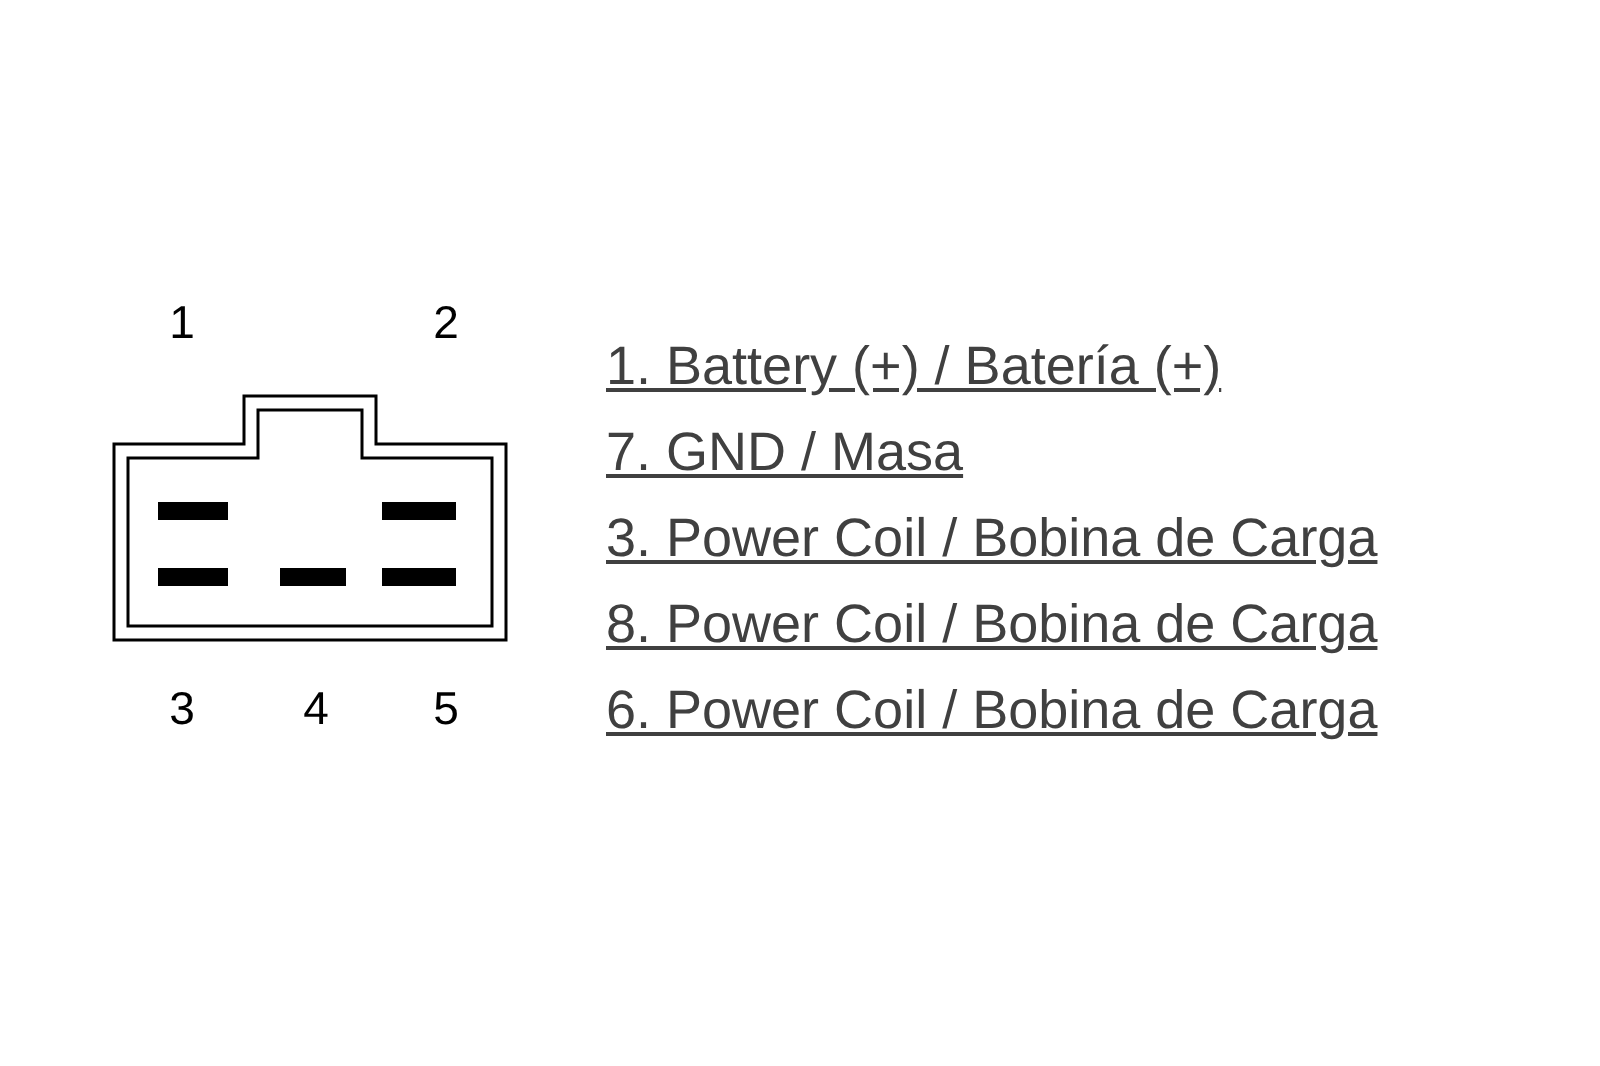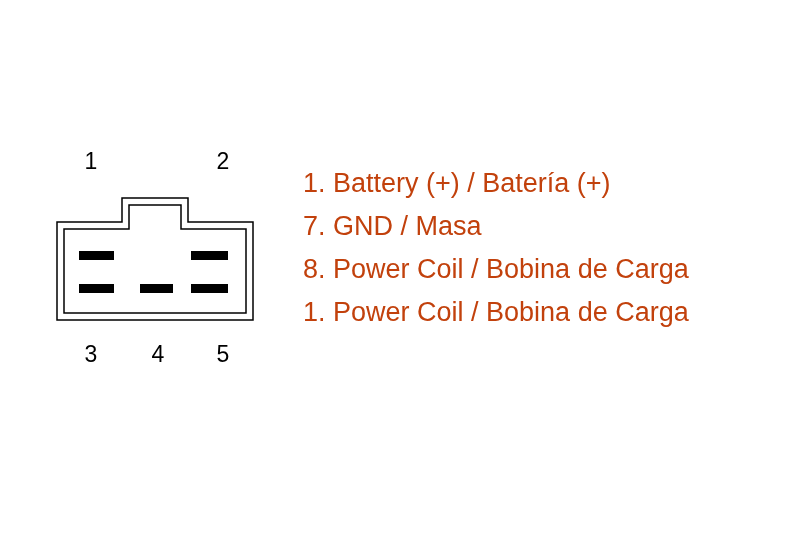--- a/index.html
+++ b/index.html
@@ -28,22 +28,23 @@
     .legend {
       position: absolute;
       left: 303px;
       top: 162px;
       display: flex;
       flex-direction: column;
     }
     .legend-item {
       font-size: 27px;
       line-height: 43px;
-      color: #c2410c;
+      color: #404040;
       white-space: nowrap;
+      text-decoration: underline;
     }
   </style>
 </head>
 <body>
 
 <div class="page">
 
   <svg class="connector-svg" width="800" height="533" viewBox="0 0 800 533" xmlns="http://www.w3.org/2000/svg">
 
     <path d="M57,222 H122 V198 H188 V222 H253 V320 H57 Z" fill="#ffffff" stroke="#000000" stroke-width="1.5"></path>
@@ -58,17 +59,18 @@
     <text class="pin-number" text-anchor="middle" x="91" y="169">1</text>
     <text class="pin-number" text-anchor="middle" x="223" y="169">2</text>
     <text class="pin-number" text-anchor="middle" x="91" y="362">3</text>
     <text class="pin-number" text-anchor="middle" x="158" y="362">4</text>
     <text class="pin-number" text-anchor="middle" x="223" y="362">5</text>
   </svg>
 
   <div class="legend">
     <div class="legend-item">1. Battery (+) / Batería (+)</div>
     <div class="legend-item">7. GND / Masa</div>
+    <div class="legend-item">3. Power Coil / Bobina de Carga</div>
     <div class="legend-item">8. Power Coil / Bobina de Carga</div>
-    <div class="legend-item">1. Power Coil / Bobina de Carga</div>
+    <div class="legend-item">6. Power Coil / Bobina de Carga</div>
   </div>
 
 </div>
 
 </body></html>

